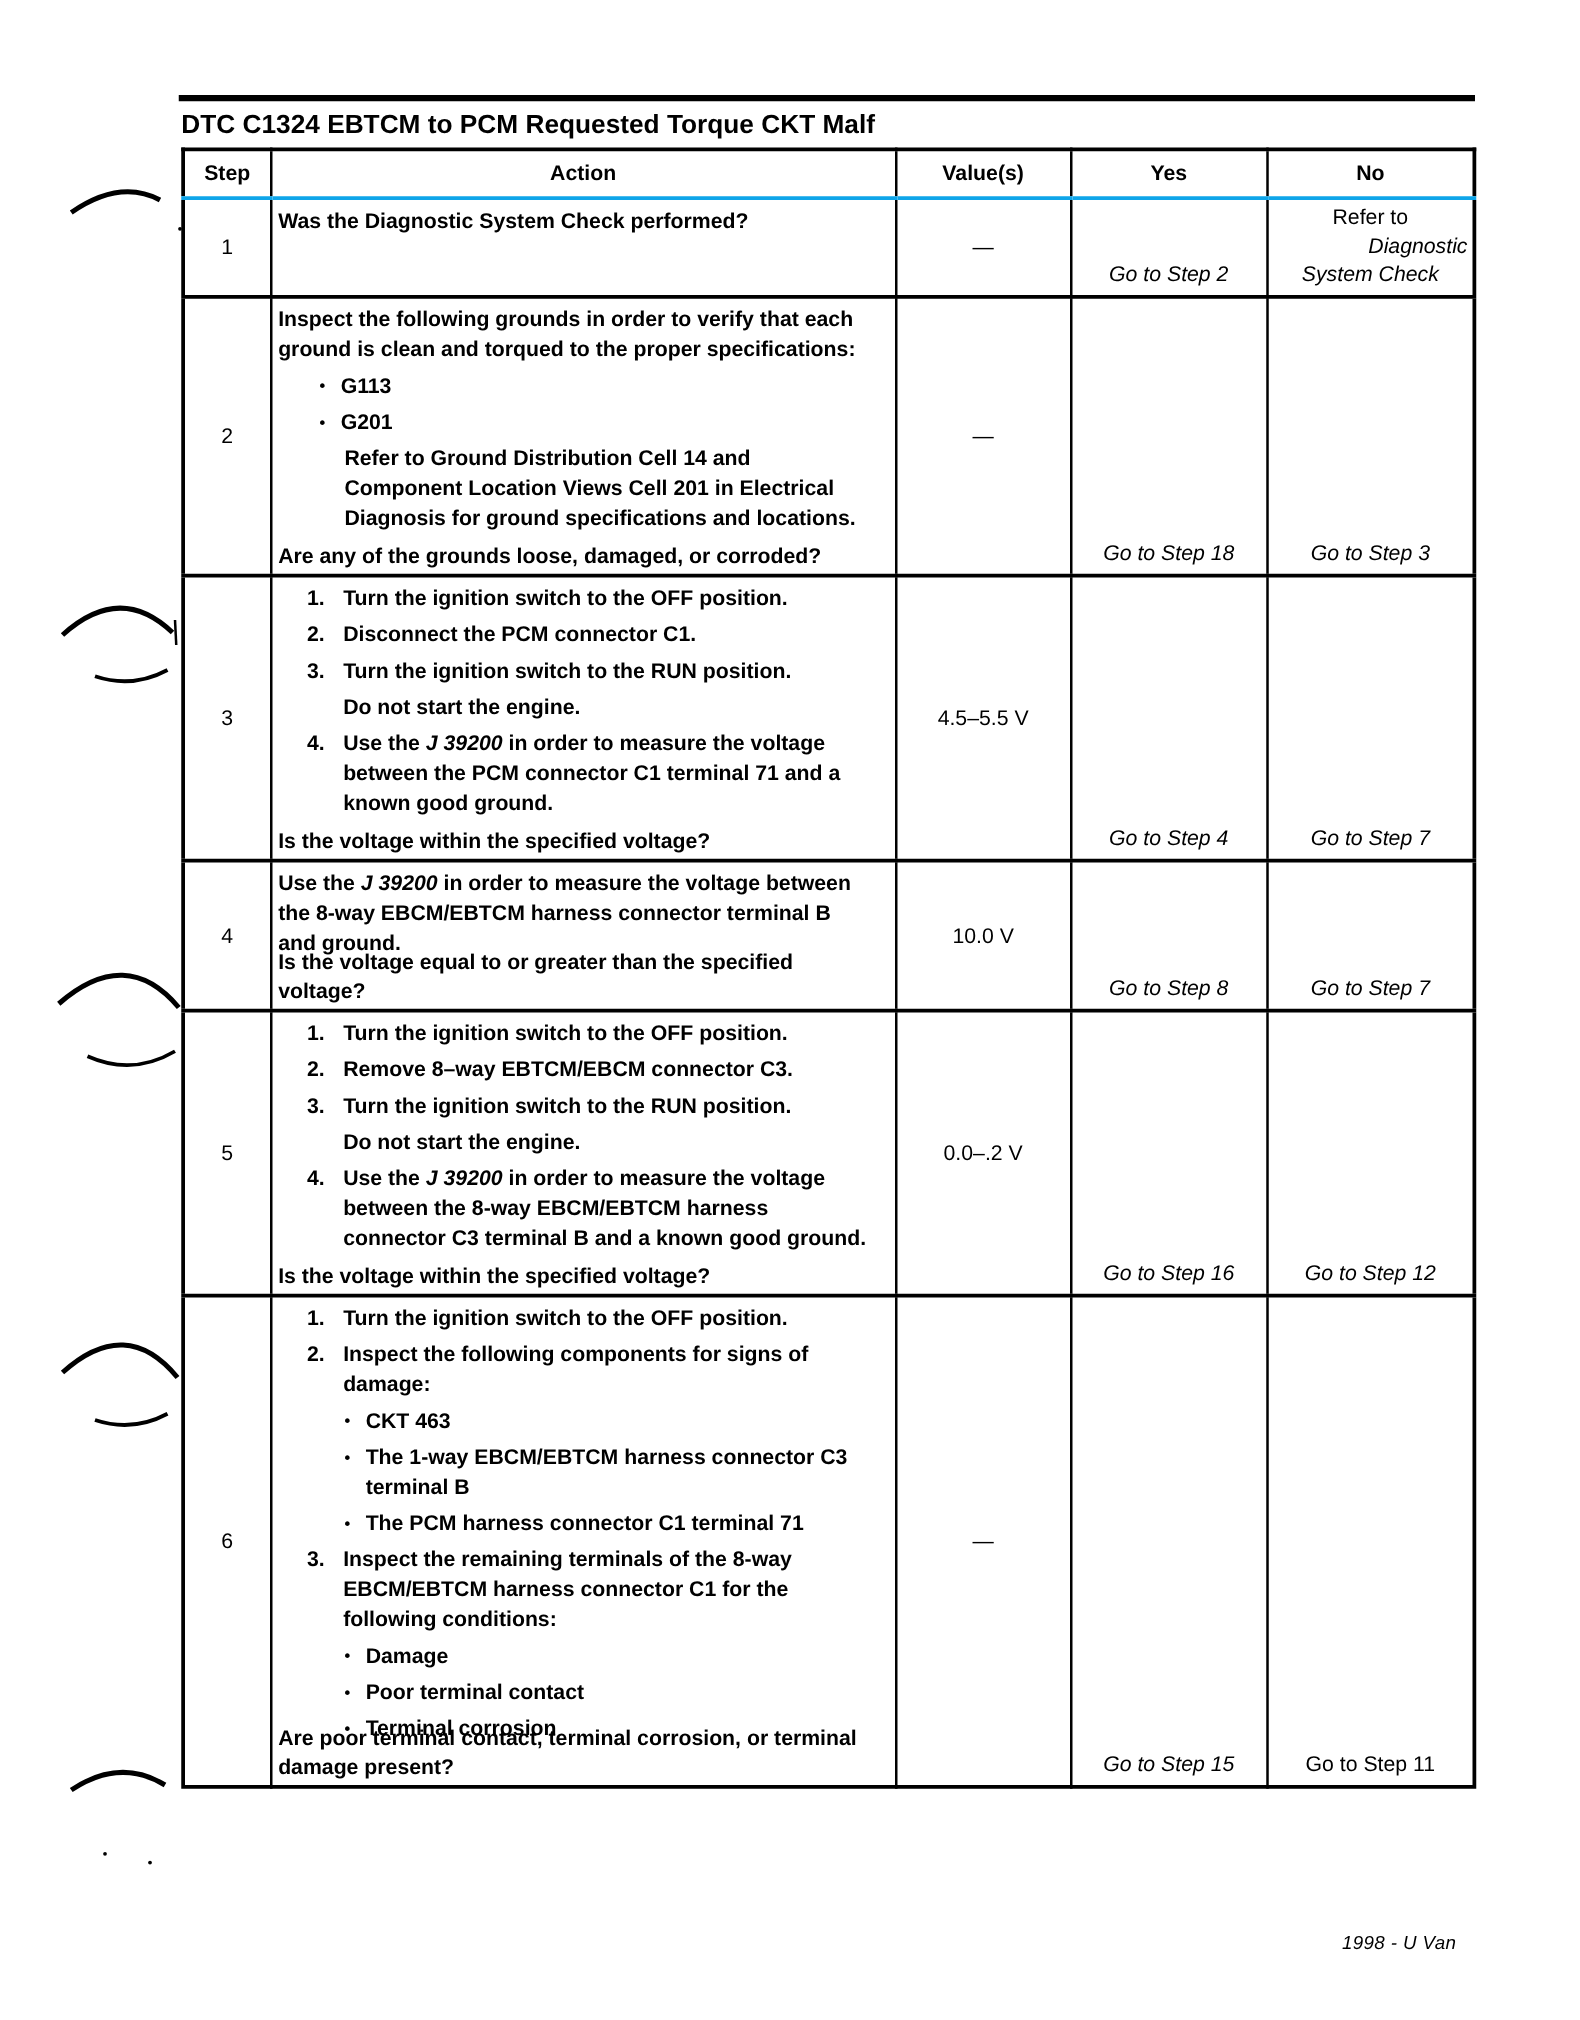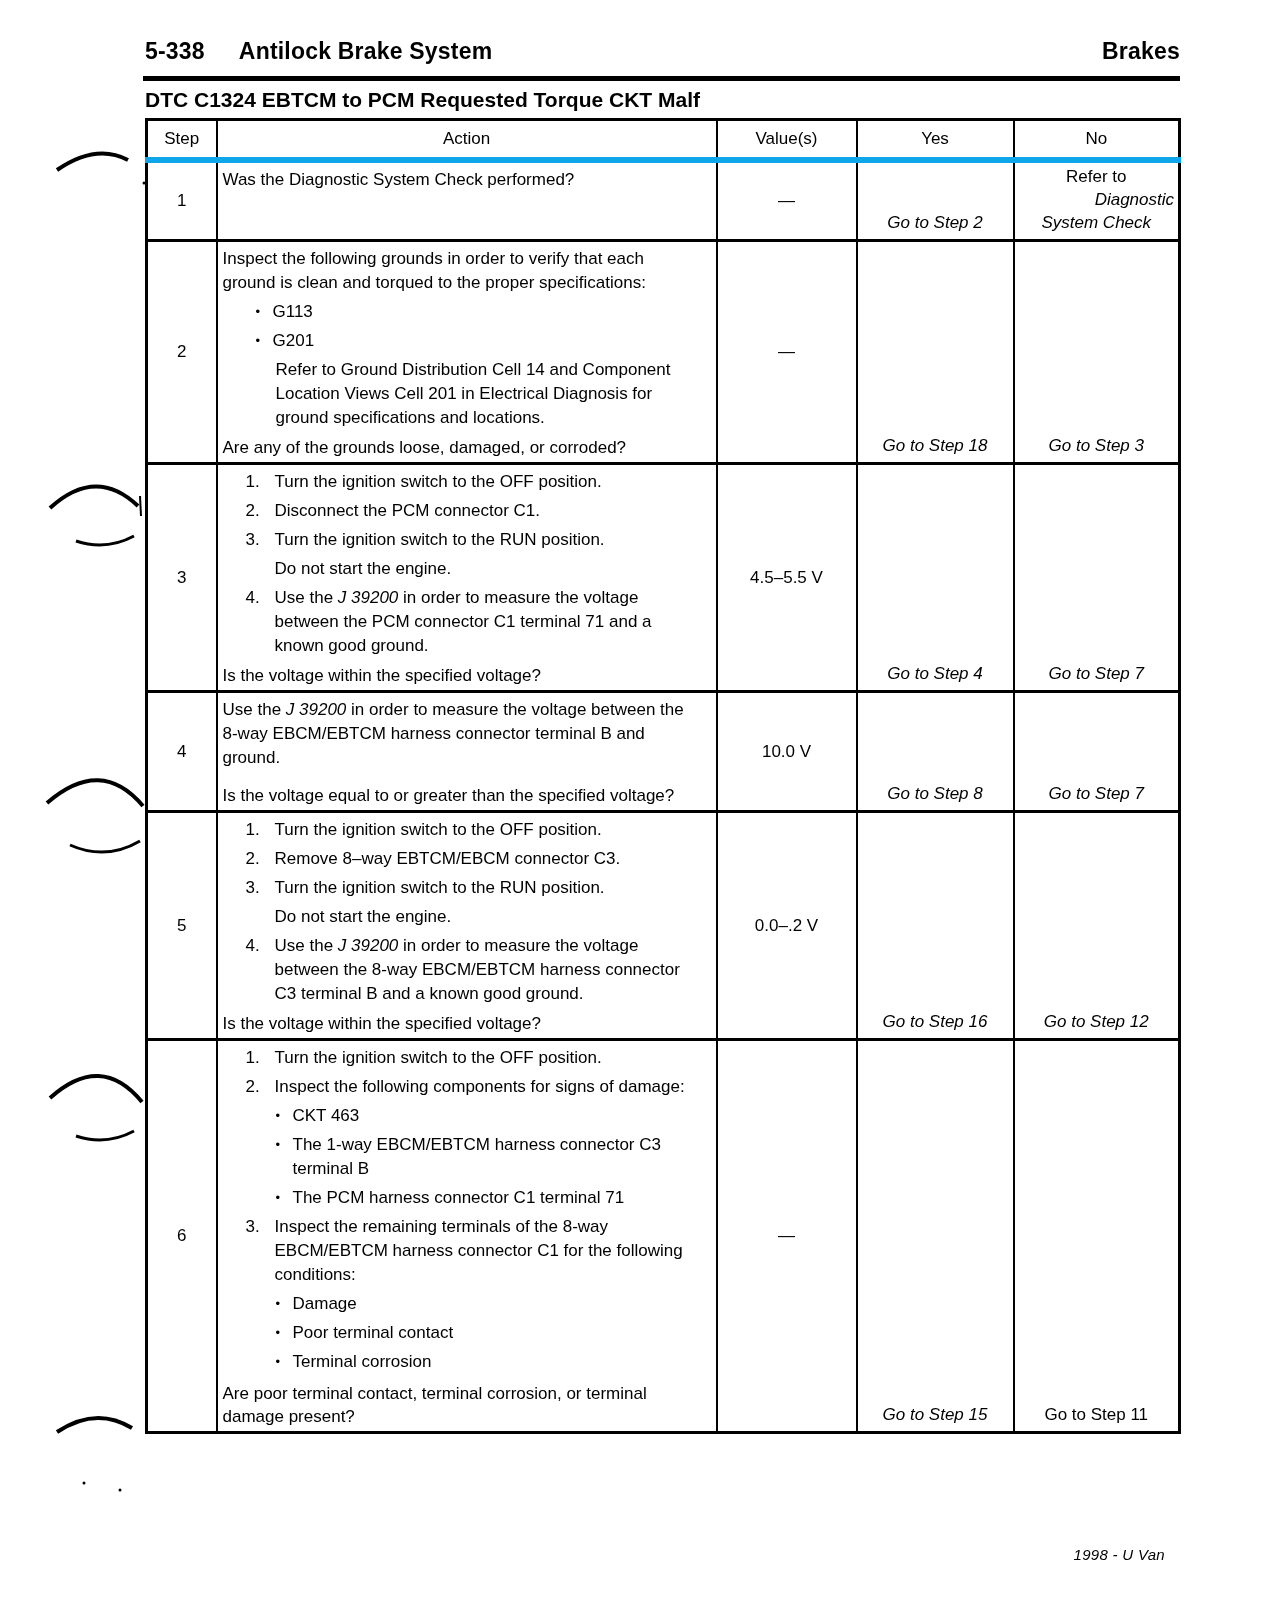--- a/index.html
+++ b/index.html
@@ -20,28 +20,28 @@
     position:absolute;left:145px;top:88px;width:1035px;text-align:left;
     font-weight:bold;font-size:21px;
   }
   table.dtc-table{
     position:absolute;left:145px;top:118px;width:1033px;
     border-collapse:collapse;table-layout:fixed;
     border:3px solid #000;font-size:17px;
   }
   .dtc-table th,.dtc-table td{border:2px solid #000;}
   .dtc-table thead th{
-    height:32px;font-weight:normal;font-size:17px;text-align:center;
-    border-bottom:6px solid #0ea5e9;padding:2px;
+    height:32px;font-weight:bold;font-size:17px;text-align:center;
+    border-bottom:3px solid #0ea5e9;padding:2px;
   }
   .dtc-table tbody tr{border-bottom:3px solid #000;}
   td.step-cell{text-align:center;vertical-align:middle;font-size:17px;padding:0;}
   td.action-cell{
     position:relative;vertical-align:top;text-align:left;
-    padding:5px 20px 32px 5px;line-height:24px;font-size:17px;
+    padding:5px 20px 32px 5px;line-height:24px;font-size:17px;font-weight:bold;
   }
   td.value-cell{text-align:center;vertical-align:middle;font-size:17px;padding:0 4px;}
   td.yes-cell,td.no-cell{
     text-align:center;vertical-align:bottom;font-size:17px;padding:2px 4px 5px 4px;line-height:23px;
   }
   .blk{margin:0;}
   .blk + .blk{margin-top:5px;}
   .blk-num{display:grid;grid-template-columns:27px 1fr;padding-left:23px;column-gap:2px;}
   .blk-cont{padding-left:52px;}
   .blk-bullet{display:grid;grid-template-columns:17px 1fr;padding-left:33px;}
@@ -69,26 +69,20 @@
     <path d="M140,496 L141,516" stroke-width="2"></path>
     <path d="M47,803 Q101,756 143,806" stroke-width="4"></path>
     <path d="M70,845 Q106,861 140,841" stroke-width="3"></path>
     <path d="M50,1098 Q101,1052 142,1102" stroke-width="4"></path>
     <path d="M76,1136 Q106,1146 134,1131" stroke-width="3"></path>
     <path d="M57,1432 Q96,1406 132,1428" stroke-width="4"></path>
     <circle cx="84" cy="1483" r="1.5" fill="#000" stroke="none"></circle>
     <circle cx="120" cy="1490" r="1.5" fill="#000" stroke="none"></circle>
   </svg>
 
-  <div class="page-header">
-    <div class="ph-left">
-      <span class="pagenum">5-338</span><span>Antilock Brake System</span>
-    </div>
-    <div class="ph-right">Brakes</div>
-  </div>
 
   <div class="header-rule"></div>
 
   <div class="doc-title">DTC C1324 EBTCM to PCM Requested Torque CKT Malf</div>
 
   <table class="dtc-table">
     <colgroup>
         <col style="width: 70px;">
         <col style="width: 500px;">
         <col style="width: 140px;">

